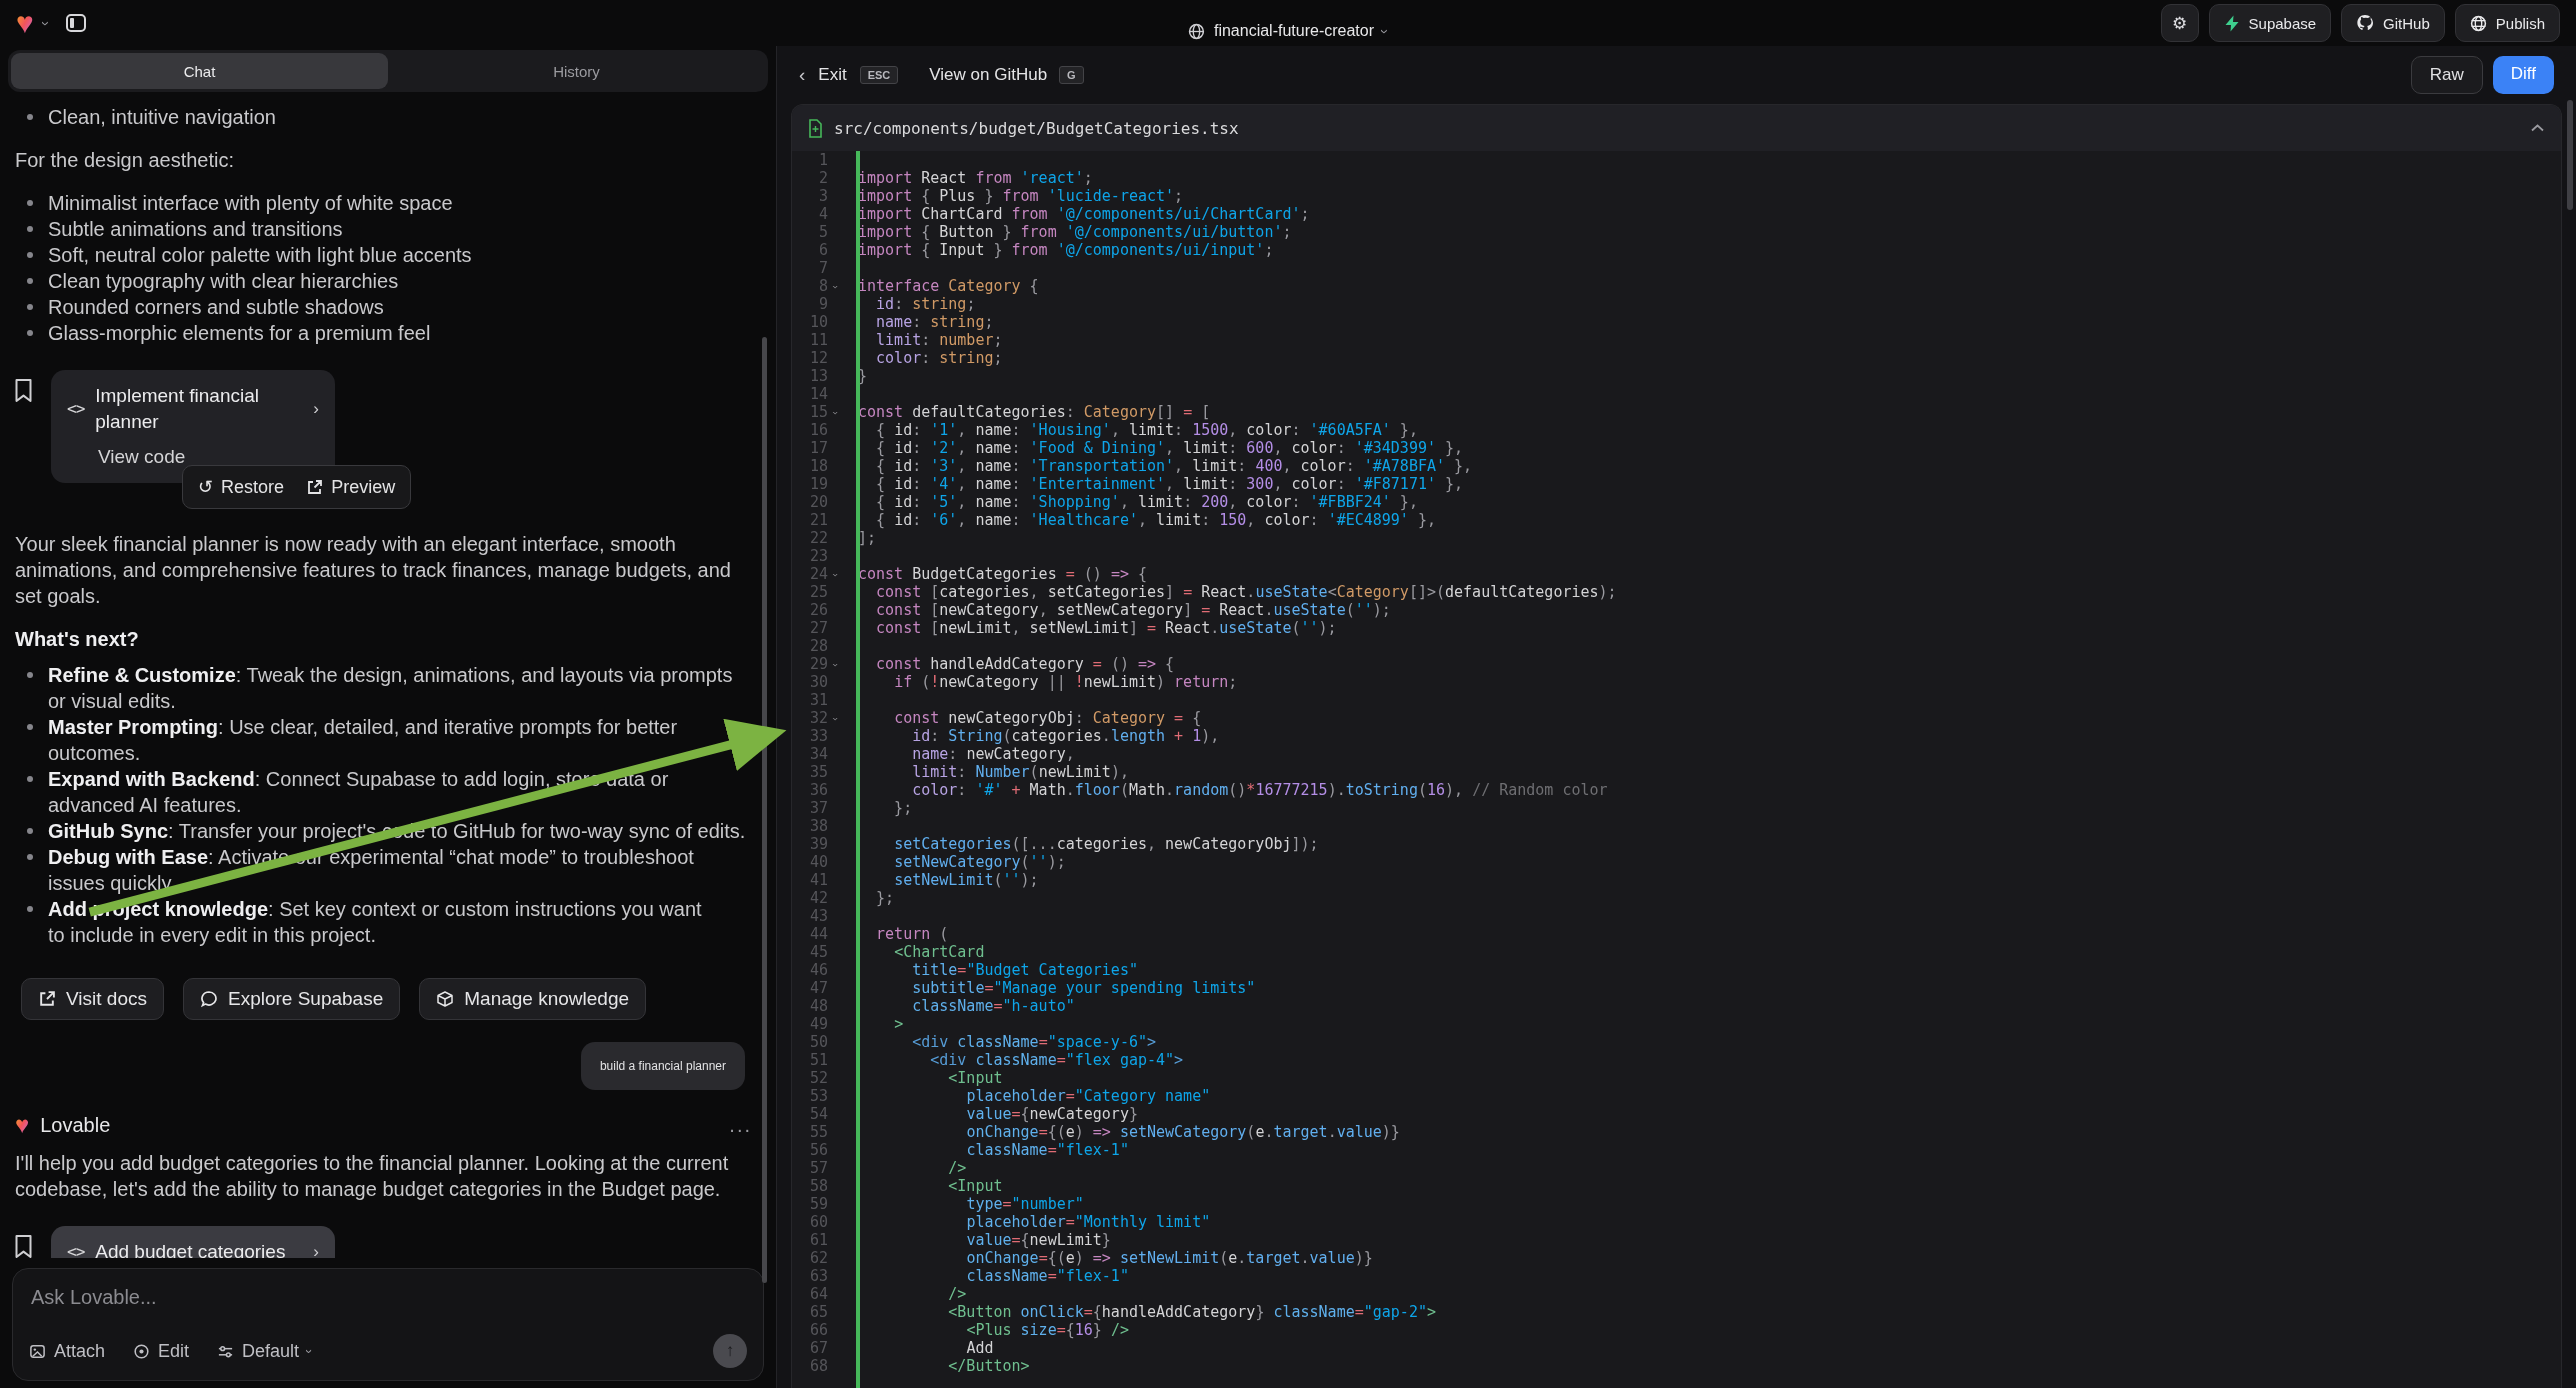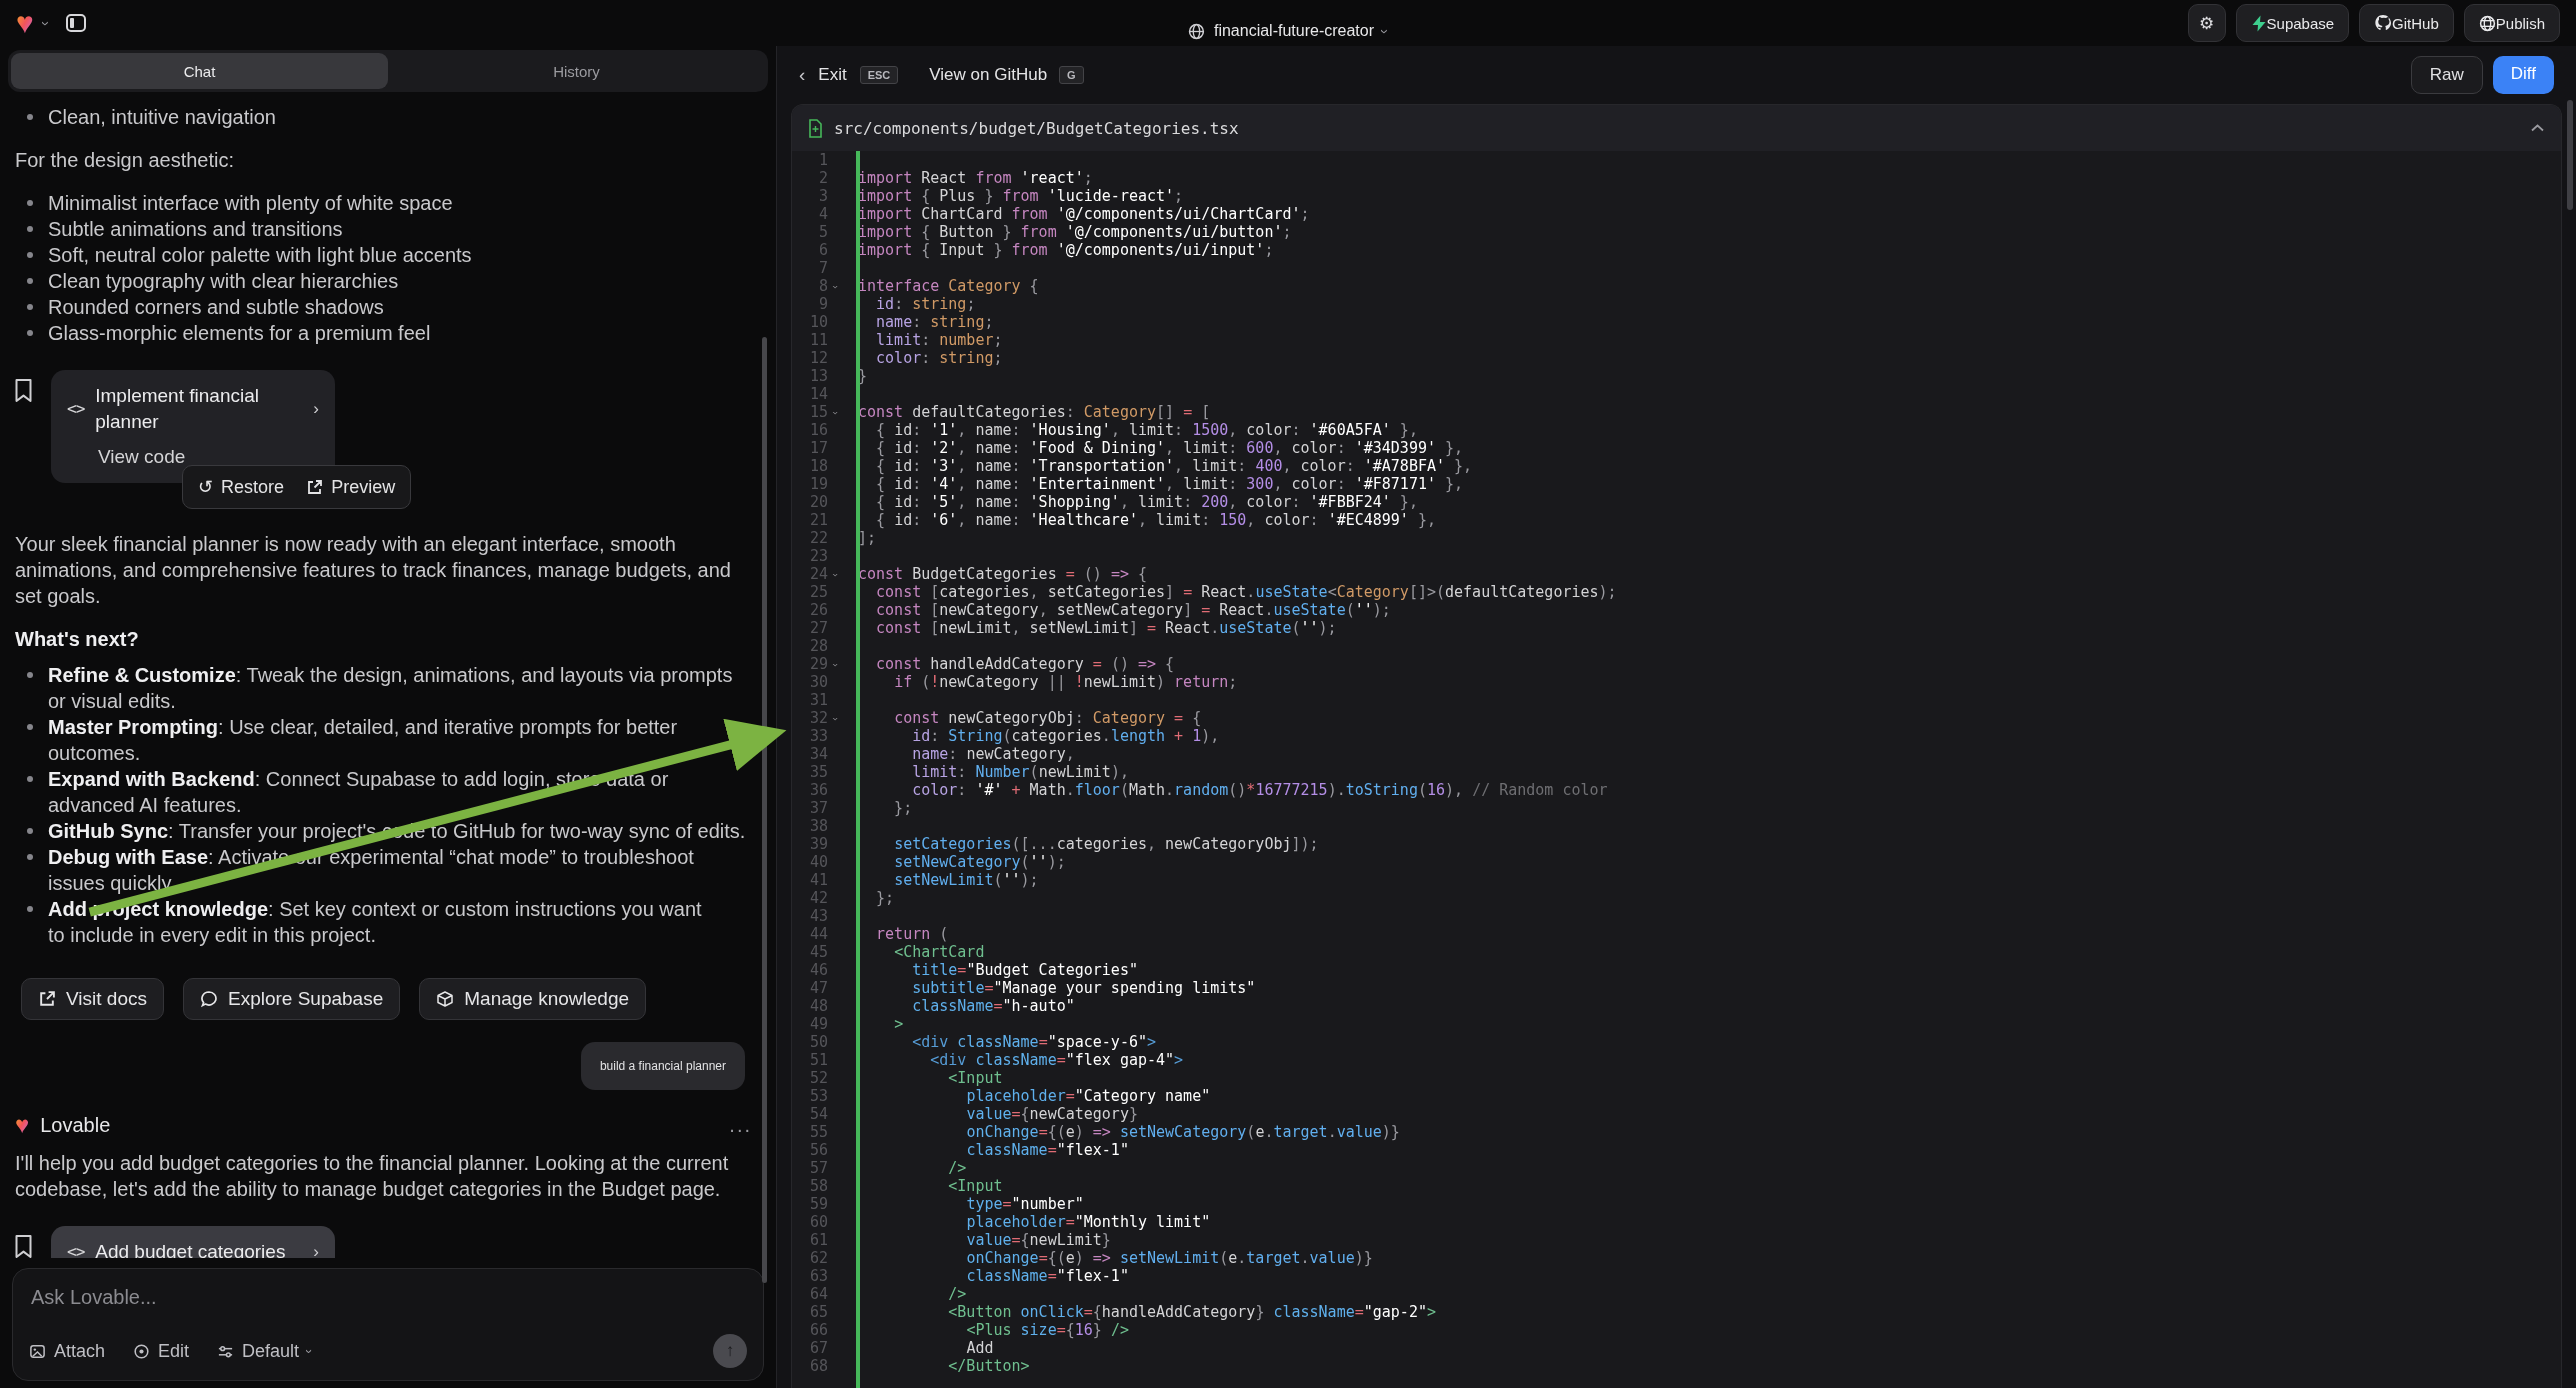--- a/index.html
+++ b/index.html
@@ -9,21 +9,21 @@
   .topbar{position:relative;display:flex;align-items:center;height:46px;padding:0 16px;background:#0b0b0c;}
   .tb-left{display:flex;align-items:center;gap:10px;}
   .heart{font-size:30px;line-height:30px;background:linear-gradient(120deg,#f5a623 5%,#f2545b 50%,#c86dd7 90%);
          -webkit-background-clip:text;background-clip:text;color:transparent;}
   .heart.small{font-size:24px;line-height:24px;}
   .chev{display:inline-block;color:#9a9aa0;font-size:15px;}
   .chev.down{transform:rotate(90deg);}
   .panel-toggle{width:34px;height:34px;border-radius:9px;display:flex;align-items:center;justify-content:center;}
   .tb-center{position:absolute;left:50%;top:8px;height:46px;transform:translateX(-50%);display:flex;align-items:center;gap:9px;font-size:16px;color:#e8e8ea;}
   .tb-right{margin-left:auto;display:flex;align-items:center;gap:10px;}
-  .chipbtn{display:flex;align-items:center;background:#1f1f22;border:1px solid #323236;border-radius:10px;
+  .chipbtn{display:flex;align-items:center;gap:9px;background:#1f1f22;border:1px solid #323236;border-radius:10px;
            padding:0 14px;height:36px;font-size:15px;color:#eaeaec;}
   .iconbtn{width:36px;height:36px;background:#1f1f22;border:1px solid #323236;border-radius:10px;
            display:flex;align-items:center;justify-content:center;color:#dedee2;font-size:17px;}
   
   .main{display:flex;height:1342px;}
   .chat{position:relative;width:776px;flex:none;display:flex;flex-direction:column;background:#0b0b0c;}
   .codep{position:relative;flex:1;background:#131316;border-left:1px solid #242428;display:flex;flex-direction:column;}
   
   .tabbar{margin:4px 8px 0;background:#1b1b1e;border-radius:12px;display:flex;height:36px;padding:3px;flex:none;}
   .tab{flex:1;display:flex;align-items:center;justify-content:center;font-size:15px;color:#9b9ba0;border-radius:9px;}
@@ -86,21 +86,21 @@
   .fh-chev{margin-left:auto;color:#9a9aa0;}
   .code-area{position:relative;flex:1;overflow:hidden;background:#19191c;
              font-family:"DejaVu Sans Mono",monospace;font-size:15px;line-height:18px;}
   .gbar{position:absolute;left:64px;top:0;bottom:0;width:4px;background:#46b85a;}
   .cl{display:flex;white-space:pre;}
   .ln{flex:none;width:50px;display:inline-flex;justify-content:flex-end;color:#55555a;}
   .fold{width:14px;color:#8a8a8e;font-size:10px;display:inline-flex;justify-content:center;align-items:center;transform:translateY(1px);}
   .fold span{display:inline-block;transform:rotate(90deg);}
   .cd{padding-left:16px;}
   .tk-k{color:#c586c0}.tk-t{color:#d19a66}.tk-w{color:#b7a3e3}.tk-f{color:#61afef}
-  .tk-s{color:#ffffff}.tk-v{color:#d4d4d6}.tk-p{color:#9a9aa0}.tk-n{color:#b48ee6}
+  .tk-s{color:#0ea5e9}.tk-v{color:#d4d4d6}.tk-p{color:#9a9aa0}.tk-n{color:#b48ee6}
   .tk-e{color:#e06c75}.tk-g{color:#6fbf8f}.tk-b{color:#569cd6}.tk-a{color:#5fb0ec}.tk-c{color:#6e6e72}
   .code-sb{position:absolute;right:3px;top:54px;width:6px;height:110px;border-radius:3px;background:#3f3f44;}
   svg{display:block;}
 </style>
 </head>
 <body>
 
 <div class="app">
 
   <div class="topbar">

